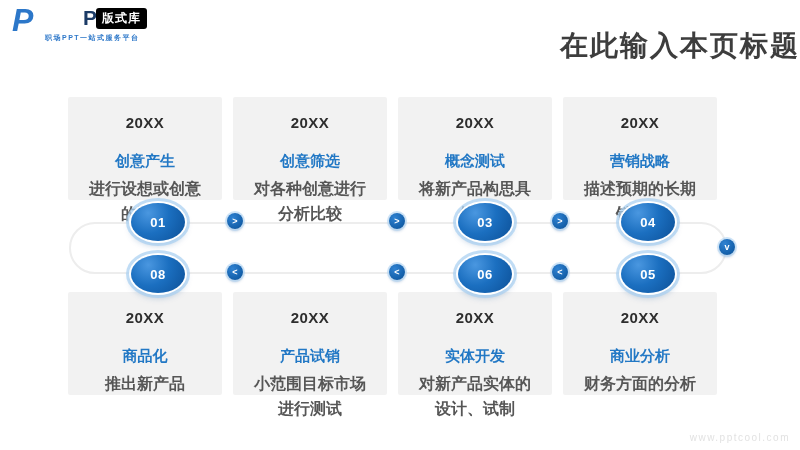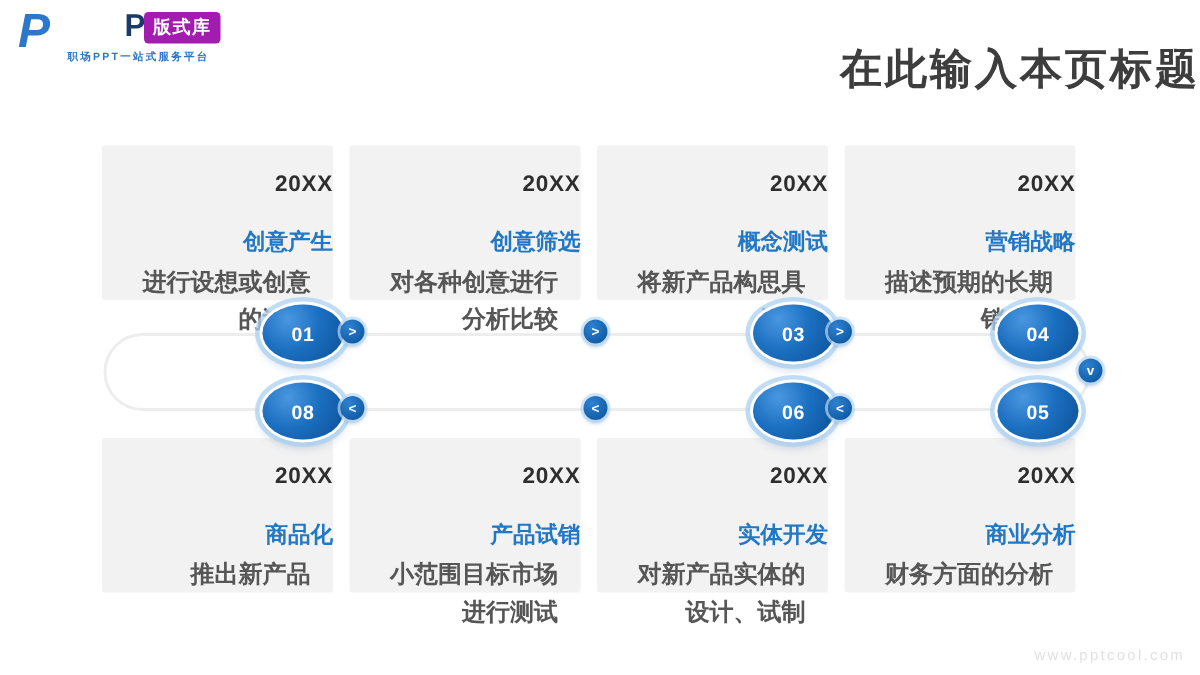--- a/index.html
+++ b/index.html
@@ -10,52 +10,51 @@
   
   .logo{position:absolute;left:12px;top:6px;width:190px;height:40px;}
   .logo-p{
     position:absolute;left:0;top:-4px;font-size:32px;font-weight:900;font-style:italic;
     color:#2c77c9;letter-spacing:-2px;
   }
   .logo-brand{
     position:absolute;left:32px;top:0;font-size:21px;font-weight:900;color:#1b3b66;letter-spacing:1px;margin-left:39px;
   }
   .logo-badge{
-    position:absolute;left:84px;top:2px;background:#a21caf;color:#fff;font-size:12px;font-weight:700;
+    position:absolute;left:84px;top:2px;background:#000000;color:#fff;font-size:12px;font-weight:700;
     padding:2px 6px;border-radius:3px;letter-spacing:1px;
   }
   .logo-tagline{
     position:absolute;left:33px;top:27px;font-size:7px;color:#2c77c9;letter-spacing:1.5px;font-weight:700;
   }
   
   .page-title{
     position:absolute;left:0;top:27px;width:100%;text-align:right;
     font-size:28px;font-weight:900;color:#3d3d3d;letter-spacing:2px;
   }
   
   .card{
     position:absolute;width:154px;height:103px;background:#f2f2f2;border-radius:2px;
-    text-align:right;box-sizing:border-box;padding-top:17px;
+    text-align:center;box-sizing:border-box;padding-top:17px;
   }
   .card .year{font-size:15px;font-weight:800;color:#2e2e2e;letter-spacing:.5px;}
   .card .name{font-size:15px;font-weight:800;color:#2278c5;margin-top:21px;}
   .card .desc{font-size:16px;color:#565656;margin-top:6px;padding:0 15px;line-height:1.55;font-weight:bold;}
   
   .track{
     position:absolute;left:69px;top:222px;width:654px;height:48px;
     border:2px solid #ededed;border-radius:26px;background:transparent;
   }
   
   .bubble{
     position:absolute;width:54px;height:38px;border-radius:50%;
     background:radial-gradient(circle at 32% 26%, #4a97e0 0%, #1b6fc0 45%, #0c4f96 100%);
     color:#fff;font-size:13px;font-weight:800;letter-spacing:.5px;
     display:flex;align-items:center;justify-content:center;
     box-shadow:0 0 0 2px #ffffff,0 0 0 5px rgba(172,209,242,.75),0 4px 7px rgba(20,80,150,.35);
-    margin-left:44px;
   }
   
   .chev{
     position:absolute;width:16px;height:16px;border-radius:50%;
     background:radial-gradient(circle at 35% 30%, #2f82d2 0%, #135fa9 70%, #0b4c8f 100%);
     color:#fff;font-size:9px;font-weight:800;line-height:16px;text-align:center;
     box-shadow:0 0 0 2px rgba(185,216,244,.7),0 2px 3px rgba(20,80,150,.35);
   }
   
   .watermark{

